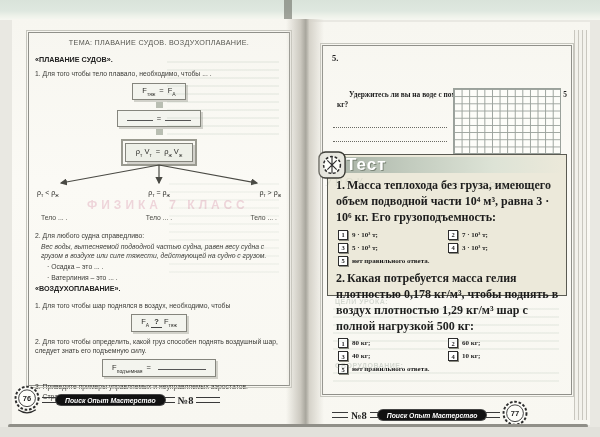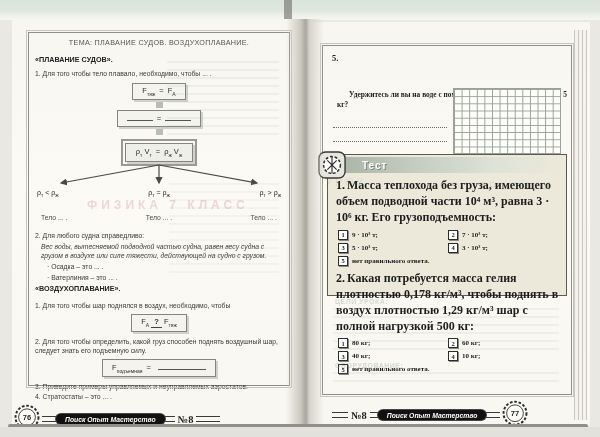--- a/index.html
+++ b/index.html
@@ -54,34 +54,34 @@
           font-weight:bold;font-size:7.4px;line-height:1.4;color:#1d1d1d;text-indent:12px;}
   .dots{position:absolute;left:10px;top:68px;width:114px;}
   .dotline{height:13px;border-bottom:1.5px dotted #6a6a64;}
   .grid{position:absolute;left:130px;top:42px;width:106px;height:64px;border:1px solid #9aa19b;
     background-image:linear-gradient(#9aa19b 1px,transparent 1px),linear-gradient(90deg,#9aa19b 1px,transparent 1px);
     background-size:7.6px 7.2px;background-color:#fdfdf9;}
   .testbox{position:absolute;left:4px;top:108px;width:238px;height:140px;background:#ece9da;border:1px solid #5a5a52;}
   .test-head{height:16px;margin:2px 2px 0 2px;
     background:linear-gradient(90deg,#a7b1a5 0%,#c3ccbf 35%,#dde3d6 70%,#ece9da 100%);
     display:flex;align-items:center;}
-  .test-head span{font-weight:bold;font-size:10px;color:#fff;margin-left:32px;
+  .test-head span{font-weight:bold;font-size:17px;color:#fff;margin-left:16px;
     text-shadow:1px 1px 0 #7c8678;letter-spacing:1px;}
   .test-icon{position:absolute;left:-10px;top:-4px;}
   .tq{font-family:"Liberation Serif",serif;font-weight:bold;font-size:12px;line-height:1.35;color:#1c1c1c;
       margin:4px 6px 0 8px;}
   .tq .qnum{margin-right:2px;}
   .opt-grid{display:grid;grid-template-columns:110px 1fr;row-gap:3px;margin:4px 0 0 10px;}
   .opt{display:flex;align-items:center;font-family:"Liberation Serif",serif;font-weight:bold;font-size:7px;color:#1c1c1c;}
   .key{display:inline-flex;align-items:center;justify-content:center;width:8px;height:8px;background:#fff;
        border:1px solid #2c2c2c;box-shadow:1px 1px 0 #8a8a80;font-size:6.5px;margin-right:4px;flex:0 0 auto;}
   .opt-full{grid-column:1 / span 2;}
   
   .footer{position:absolute;display:flex;align-items:center;}
-  .footer-left{left:0px;top:384px;}
+  .footer-left{left:0px;top:365px;}
   .footer-right{left:32px;top:377px;}
   .pill{background:#111;color:#fff;border-radius:8px;padding:1.5px 9px;font-size:6.8px;font-weight:bold;
         font-style:italic;white-space:nowrap;box-shadow:0 0 0 1px #444;}
   .rule{height:4px;border-top:1px solid #3a3a3a;border-bottom:1px solid #3a3a3a;}
   .issue{font-family:"Liberation Serif",serif;font-weight:bold;font-size:10.5px;color:#1b1b1b;margin:0 3px;white-space:nowrap;}
 </style>
 </head>
 <body>
 
 <div class="scan">

